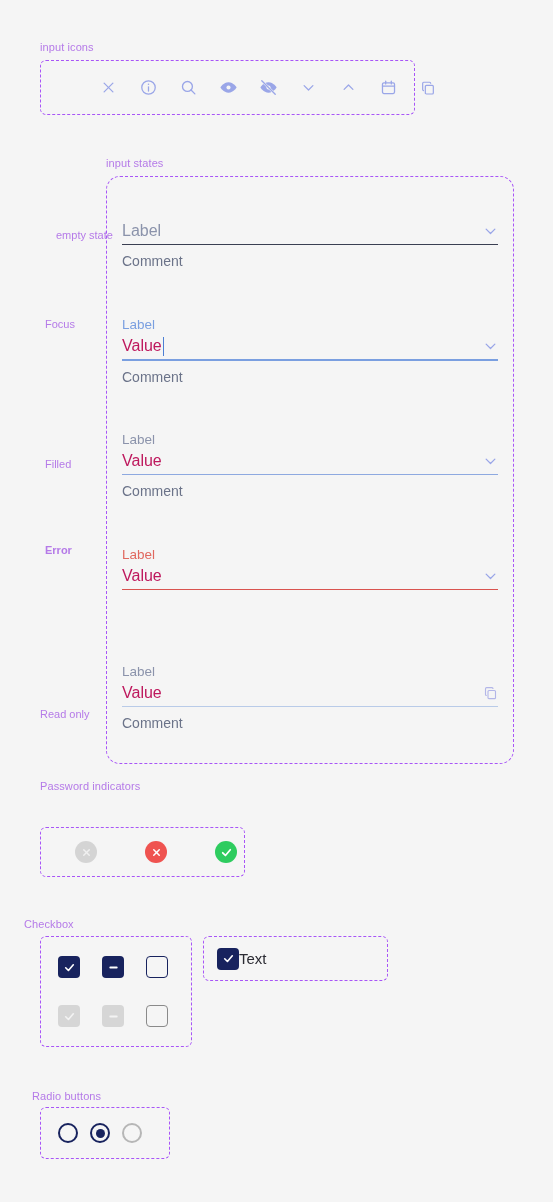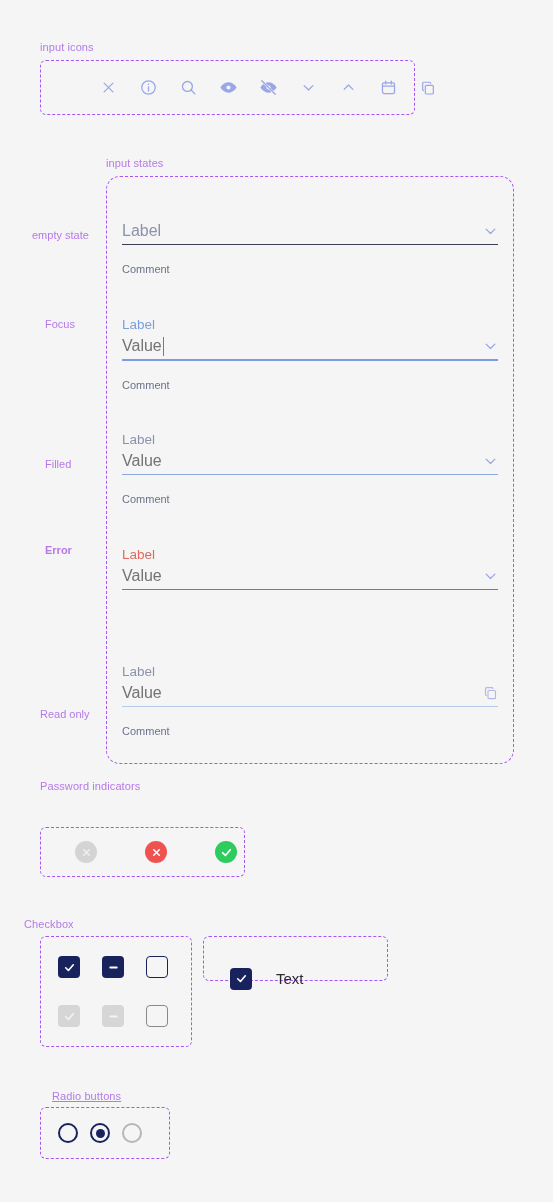--- a/index.html
+++ b/index.html
@@ -61,38 +61,38 @@
     height: 17px;
   }
   .field .valrow {
     position: relative;
     height: 26px;
     display: flex;
     align-items: center;
   }
   .field .val {
     font-size: 16px;
-    color: #737373;
+    color: #be185d;
     line-height: 26px;
   }
   .field .placeholder {
     font-size: 16px;
     color: #8b93ab;
     line-height: 26px;
   }
   .field .underline {
     height: 1px;
     background: #3a3f52;
     width: 100%;
   }
   .field .cmt {
-    font-size: 11px;
+    font-size: 14px;
     color: #6b7389;
     line-height: 17px;
-    margin-top: 16px;
+    margin-top: 8px;
   }
   .field .trail {
     position: absolute;
     right: 0; top: 50%;
     transform: translateY(-50%);
     color: #9aa6e8;
     display: flex; align-items: center;
   }
   .caret {
     display: inline-block;
@@ -164,28 +164,28 @@
   }
   .cbx.checked      { background: #18235e; }
   .cbx.indet        { background: #18235e; }
   .cbx.empty        { background: transparent; border: 1.8px solid #18235e; }
   .cbx.checked-dis  { background: #d6d6d6; }
   .cbx.indet-dis    { background: #d6d6d6; }
   .cbx.empty-dis    { background: transparent; border: 1.8px solid #8a8a8a; }
   .cbx svg { display: block; }
 
   .cb-text-row {
-    position: absolute; left: 216px; top: 936px;
+    position: absolute; left: 203px; top: 936px;
     width: 185px; height: 45px;
-    display: flex; align-items: center; padding-left: 14px; gap: 24px; margin-top: 20px;
+    display: flex; align-items: center; padding-left: 14px; gap: 0;
   }
   .cb-text-label { font-size: 15px; color: #2b2b33; }
 
   
-  #rb-anno { left: 52px; top: 1090px; text-decoration: underline; }
+  #rb-anno { left: 32px; top: 1090px; }
   #rb-box  { left: 40px; top: 1107px; width: 130px; height: 52px; }
   .rb-row {
     position: absolute; left: 40px; top: 1107px;
     width: 130px; height: 52px;
     display: flex; align-items: center; padding-left: 18px; gap: 12px;
   }
   .rdo {
     width: 20px; height: 20px;
     border-radius: 50%;
     border: 2px solid #18235e;
@@ -268,21 +268,21 @@
       <svg width="16" height="16" viewBox="0 0 24 24" fill="none" stroke="currentColor" stroke-width="1.8" stroke-linejoin="round">
           <rect x="8" y="8" width="12" height="13" rx="1.6"></rect>
           <path d="M16 5.5V5a1.6 1.6 0 0 0-1.6-1.6H5.6A1.6 1.6 0 0 0 4 5v9.4A1.6 1.6 0 0 0 5.6 16h.4"></path>
         </svg>
     </div>
   </div>
 
   <div class="anno" id="states-anno">input states</div>
   <div class="dashbox" id="states-box"></div>
 
-  <div class="state-label" style="left:32px; top:229px;">empty state</div>
+  <div class="state-label" style="left:56px; top:229px;">empty state</div>
   <div class="state-label" style="left:45px; top:318px;">Focus</div>
   <div class="state-label" style="left:45px; top:458px;">Filled</div>
   <div class="state-label" style="left:45px; top:544px;font-weight:bold;">Error</div>
   <div class="state-label" style="left:40px; top:708px;">Read only</div>
 
   <div class="field" id="f-empty">
     <div class="valrow">
       <span class="placeholder">Label</span>
       <span class="trail">
         <svg width="15" height="15" viewBox="0 0 24 24" fill="none" stroke="currentColor" stroke-width="2" stroke-linecap="round" stroke-linejoin="round">

